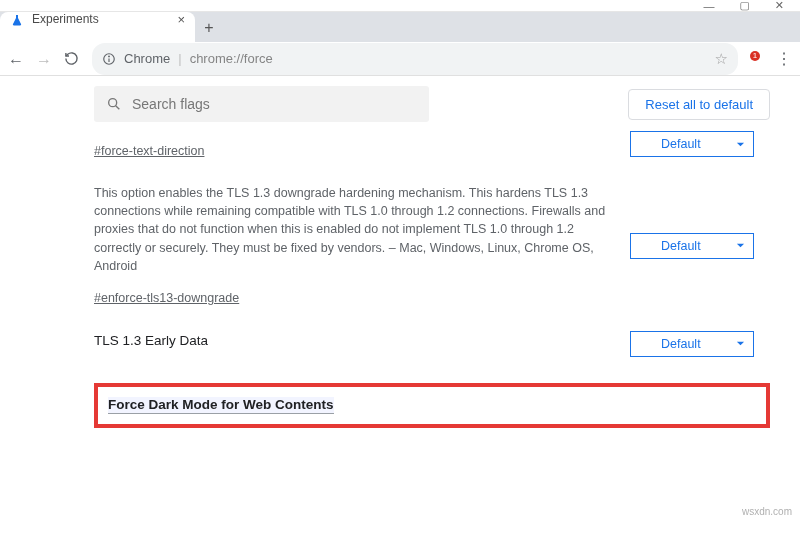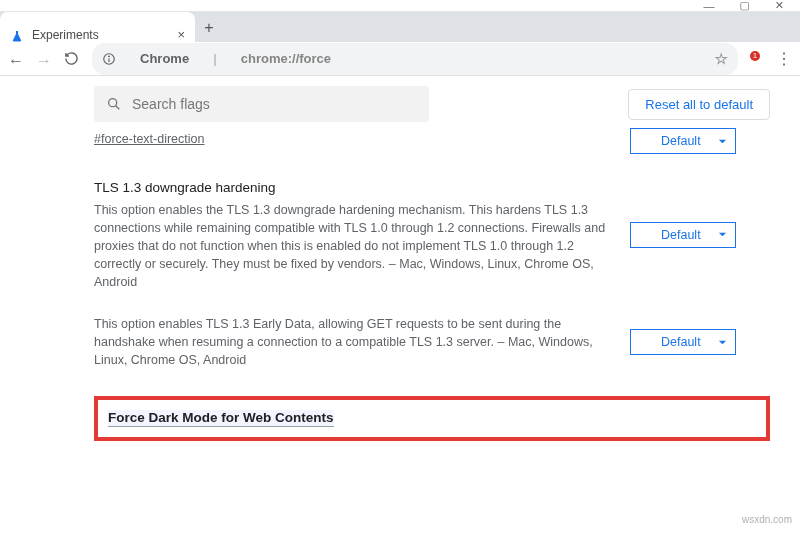--- a/index.html
+++ b/index.html
@@ -32,21 +32,21 @@
     display: flex;
     align-items: flex-end;
   }
   .tab {
     background: #fff;
     height: 30px;
     width: 195px;
     border-top-left-radius: 8px;
     border-top-right-radius: 8px;
     display: flex;
-    align-items: flex-end;
+    align-items: flex-start;
     padding: 0 10px;
     font-size: 12px;
     color: #4a4a4a;
     gap: 8px;
     position: relative;
   }
   .favicon {
     width: 14px; height: 14px;
     display:flex; align-items:flex-end; justify-content:center;
     color:#1a73e8;
@@ -61,21 +61,21 @@
     align-items:center;
     padding: 0 8px;
     gap:12px;
     border-bottom:1px solid #e0e0e0;
   }
   .tbicon { color:#5f6368; font-size:16px; width:16px; text-align:center; }
   .tbicon.disabled { color:#bdbdbd; }
   .omnibox {
     flex:1; height:32px; background:#f1f3f4;
     border-radius:13px; display:flex; align-items:center;
-    padding:0 10px; gap:24px; font-size:13px; color:#5f6368;font-weight:bold;
+    padding:0 10px; gap:8px; font-size:13px; color:#5f6368;
   }
   .omni-sep{ color:#c0c0c0; }
   .omni-url{ color:#858585; }
   .omni-right{ margin-left:auto; color:#9e9e9e; font-size:15px;}
   .avatars{ display:flex; align-items:center; gap:10px; margin-left:6px;}
   .badge{ position:relative; }
   .badge::after{
     content:"1"; position:absolute; bottom:-2px; right:-4px;
     background:#d93025; color:#fff; font-size:8px; width:10px; height:10px;
     border-radius:50%; display:flex; align-items:center; justify-content:center;
@@ -104,24 +104,24 @@
     display:flex; align-items:center; font-weight:500;
   }
 
   .flag{
     display:flex; gap:16px;
     padding: 18px 0 6px 0;
     font-size: 12.5px;
   }
   .flag .content{ flex:1; color:#5f6368; line-height:1.45;}
   .flag .title{ color:#202124; font-size:13.5px; font-weight:400; margin-bottom:3px;}
-  .flag .hashlink{ color:#5f6368; text-decoration: underline; display:inline-block; margin-top:2px;}
+  .flag .hashlink{ color:#5f6368; text-decoration: underline; display:inline-block; margin-top:14px;}
   .flag .side{ flex:0 0 140px; display:flex; align-items:center;}
   .dropdown{
-    width:106px; height:26px;
+    width:124px; height:26px;
     border:1px solid #1a73e8; color:#1a73e8;
     font-size:12.5px; background:#fff;
     display:flex; align-items:center; justify-content:space-between;
     padding: 0 8px 0 30px;
   }
   .dropdown .caret{ color:#1a73e8; display:flex; align-items:center; }
   .flag.cut{ padding-top:0; }
 
   .highlight{
     border:4px solid #e53935;
@@ -133,21 +133,21 @@
   .highlight .title{
     color:#202124; font-size:13.5px; font-weight:700;
     background:#c7d2fe3d;
     display:inline;
     border-bottom:1px solid #9aa0a6;
     padding-bottom:1px;
   }
   .highlight .side{flex:0 0 140px; display:flex; align-items:center;}
 
   .watermark{
-    position:absolute; bottom:8px; right:8px;
+    position:absolute; bottom:16px; right:8px;
     font-size:10px; color:#b0b0b0;
   }
 
   svg { display:block; }
 </style>
 </head>
 <body>
 
 <div class="titlebar">
   <span>—</span>
@@ -225,38 +225,38 @@
             <svg width="9" height="9" viewBox="0 0 10 10">
               <path d="M1 3l4 4 4-4" fill="#1a73e8"></path>
             </svg>
           </span>
       </div>
     </div>
   </div>
 
   <div class="flag">
     <div class="content">
-      <div class="title">TLS 1.3 downgrade hardening</div>
       <div>This option enables the TLS 1.3 downgrade hardening mechanism. This hardens TLS 1.3 connections while remaining compatible with TLS 1.0 through 1.2 connections. Firewalls and proxies that do not function when this is enabled do not implement TLS 1.0 through 1.2 correctly or securely. They must be fixed by vendors. – Mac, Windows, Linux, Chrome OS, Android</div>
+      <a class="hashlink">#enforce-tls13-downgrade</a>
     </div>
     <div class="side">
       <div class="dropdown">
         <span>Default</span>
         <span class="caret">
             <svg width="9" height="9" viewBox="0 0 10 10">
               <path d="M1 3l4 4 4-4" fill="#1a73e8"></path>
             </svg>
           </span>
       </div>
     </div>
   </div>
 
   <div class="flag">
     <div class="content">
-      <div>This option enables TLS 1.3 Early Data, allowing GET requests to be sent during the handshake when resuming a connection to a compatible TLS 1.3 server. – Mac, Windows, Linux, Chrome OS, Android</div>
+      <div class="title">TLS 1.3 Early Data</div>
     </div>
     <div class="side">
       <div class="dropdown">
         <span>Default</span>
         <span class="caret">
             <svg width="9" height="9" viewBox="0 0 10 10">
               <path d="M1 3l4 4 4-4" fill="#1a73e8"></path>
             </svg>
           </span>
       </div>

